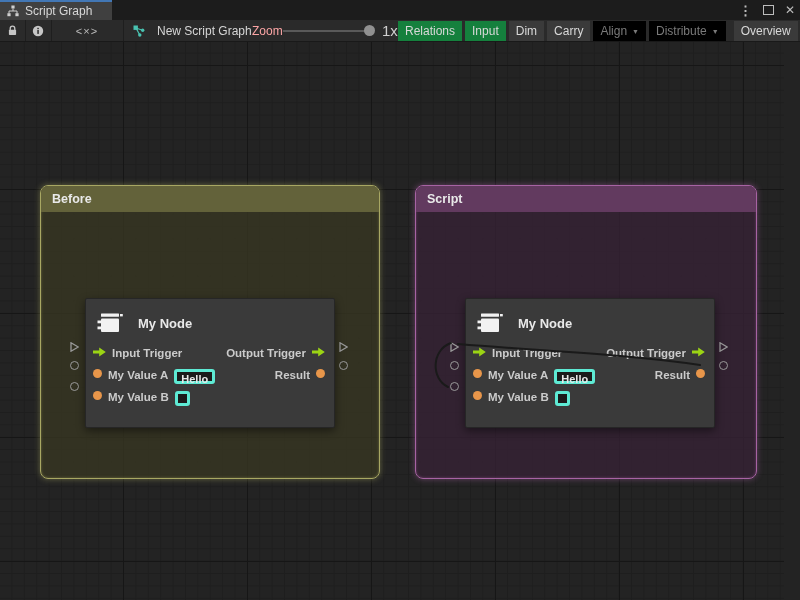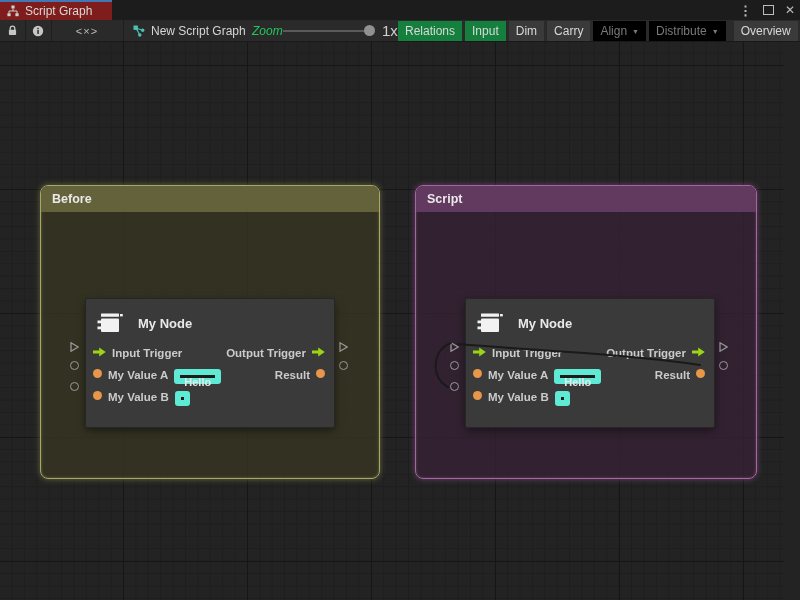--- a/index.html
+++ b/index.html
@@ -1,41 +1,41 @@
 <!DOCTYPE html>
 <html style="--flow-port: #9bd414; --value-port: #e8964a; --wire: #1a1a1a; --tab-accent: #4277b5;"><head>
 <meta charset="utf-8">
 <style>
   html,body{margin:0;padding:0;background:#111;}
   .screen{position:relative;width:800px;height:600px;overflow:hidden;background:#232323;
     font-family:"Liberation Sans",sans-serif;-webkit-font-smoothing:antialiased;}
 
   
   .tabbar{position:absolute;left:0;top:0;width:800px;height:20px;background:#1c1c1c;}
-  .tab{position:absolute;left:0;top:0;height:20px;width:112px;background:#7f1d1d;
+  .tab{position:absolute;left:0;top:0;height:20px;width:112px;background:#404040;
     border-top:2px solid var(--tab-accent,#4277b5);box-sizing:border-box;
     display:flex;align-items:center;gap:6px;padding-left:7px;}
   .tab-label{font-size:12px;color:#d8d8d8;white-space:nowrap;}
   .win-controls{position:absolute;right:5px;top:0;height:20px;display:flex;align-items:center;gap:11px;color:#bdbdbd;}
   .kebab{font-size:13px;font-weight:bold;line-height:1;}
   .maxbox{width:9px;height:8px;border:1.5px solid #bdbdbd;}
   .closex{font-size:12px;line-height:1;}
 
   
   .toolbar{position:absolute;left:0;top:20px;width:800px;height:22px;background:#2a2a2a;
     border-bottom:1px solid #191919;box-sizing:border-box;}
   .tb-icon-btn{position:absolute;top:0;height:21px;display:flex;align-items:center;justify-content:center;
     border-right:1px solid #1e1e1e;color:#c6c6c6;}
   .btn-lock{left:0;width:25px;}
   .btn-info{left:25px;width:26px;}
   .btn-code{left:51px;width:72px;font-size:11px;letter-spacing:1px;color:#bdbdbd;}
-  .graph-btn{position:absolute;left:133px;top:0;height:21px;display:flex;align-items:center;gap:6px;
+  .graph-btn{position:absolute;left:133px;top:0;height:21px;display:flex;align-items:center;gap:12px;
     color:#d6d6d6;font-size:12px;white-space:nowrap;}
   .zoom-label{position:absolute;left:252px;top:0;height:21px;display:flex;align-items:center;
-    color:#22c55e;font-size:12px;font-style:italic;}
+    color:#fca5a5;font-size:12px;}
   .slider-track{position:absolute;left:283px;top:10px;width:88px;height:2px;background:#5a5a5a;}
   .slider-knob{position:absolute;left:364px;top:5px;width:11px;height:11px;border-radius:50%;background:#919191;}
   .zoom-value{position:absolute;left:382px;top:0;height:21px;display:flex;align-items:center;
     color:#cfcfcf;font-size:15px;}
   .tb-buttons{position:absolute;left:398px;top:1px;height:20px;display:flex;gap:3px;}
   .tbtn{height:20px;padding:0 7px;display:flex;align-items:center;gap:5px;font-size:12px;
     color:#d8d8d8;background:#3a3a3a;white-space:nowrap;cursor:default;}
   .tbtn.active{background:#15803d;}
   .tbtn.disabled{background:#000000;color:#7a7a7a;}
   .tbtn.gap{margin-left:5px;}
@@ -68,21 +68,21 @@
     box-shadow:0 3px 8px rgba(0,0,0,0.45);}
   .node-header{height:48px;display:flex;align-items:center;gap:12px;padding-left:10px;}
   .node-title{font-size:13px;color:#e9e9e9;}
   .node-row{height:22px;display:flex;padding:0 9px 0 7px;
     font-size:11.5px;color:#cbcbcb;}
   .plabel{margin-left:6px;white-space:nowrap;}
   .rlabel{margin-right:6px;white-space:nowrap;}
   .spacer{flex:1;}
   .flow-port{display:flex;color:var(--flow-port,#9bd414);}
   .value-dot{width:9px;height:9px;border-radius:50%;background:var(--value-port,#e8964a);flex:none;}
-  .field{margin-left:6px;height:15px;background:#1b1b1b;border:6px solid #5eead4;border-radius:3px;
+  .field{margin-left:6px;height:15px;background:#1b1b1b;border:3px solid #5eead4;border-radius:3px;
     color:#e8e8e8;font-size:11px;line-height:15px;padding:0 4px;box-sizing:border-box;}
   .field-a{min-width:38px;}
   .field-b{width:15px;padding:0;}
 
   
   .ext{position:absolute;}
   .ext-circle{width:9px;height:9px;border-radius:50%;border:1.4px solid #9a9a9a;box-sizing:border-box;}
   .ext-l1{left:0;top:56px;}  .ext-l2{left:0;top:79px;}  .ext-l3{left:0;top:100px;}
   .ext-r1{left:269px;top:56px;}  .ext-r2{left:269px;top:79px;}
 

